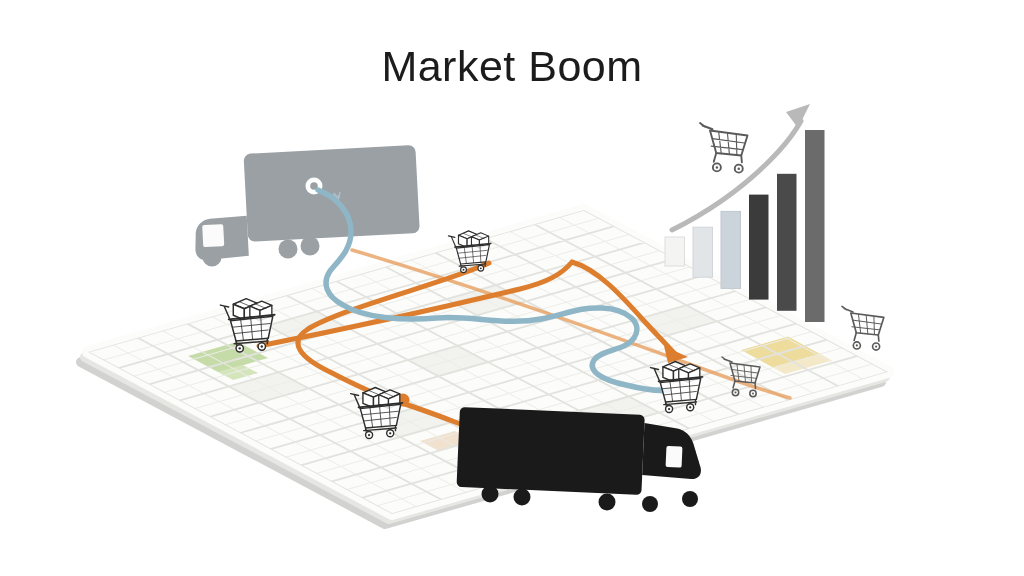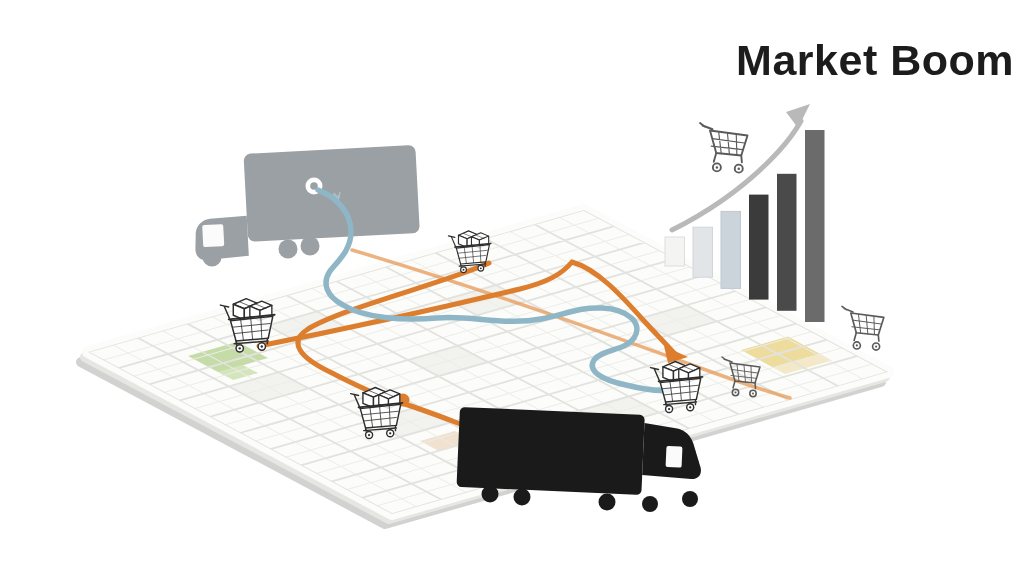--- a/index.html
+++ b/index.html
@@ -1,19 +1,19 @@
 <!DOCTYPE html>
 <html><head>
 <meta charset="utf-8">
 <style>
   html,body{margin:0;padding:0;background:#ffffff;}
   .stage{position:relative;width:1024px;height:576px;background:#ffffff;overflow:hidden;
          font-family:"Liberation Sans", sans-serif;}
-  .title{position:absolute;top:26px;left:0;right:0;margin:10px;text-align:right;
-         font-size:43px;font-weight:700;letter-spacing:.5px;color:#1c1c1c;}
+  .title{position:absolute;top:26px;left:0;right:0;margin:16px;text-align:center;
+         font-size:43px;font-weight:400;letter-spacing:.5px;color:#1c1c1c;}
   svg{position:absolute;top:0;left:0;}
 </style>
 </head>
 <body>
 
 <div class="stage">
   <h1 class="title">Market Boom</h1>
 
   <svg width="1024" height="576" viewBox="0 0 1024 576">
     <defs>

